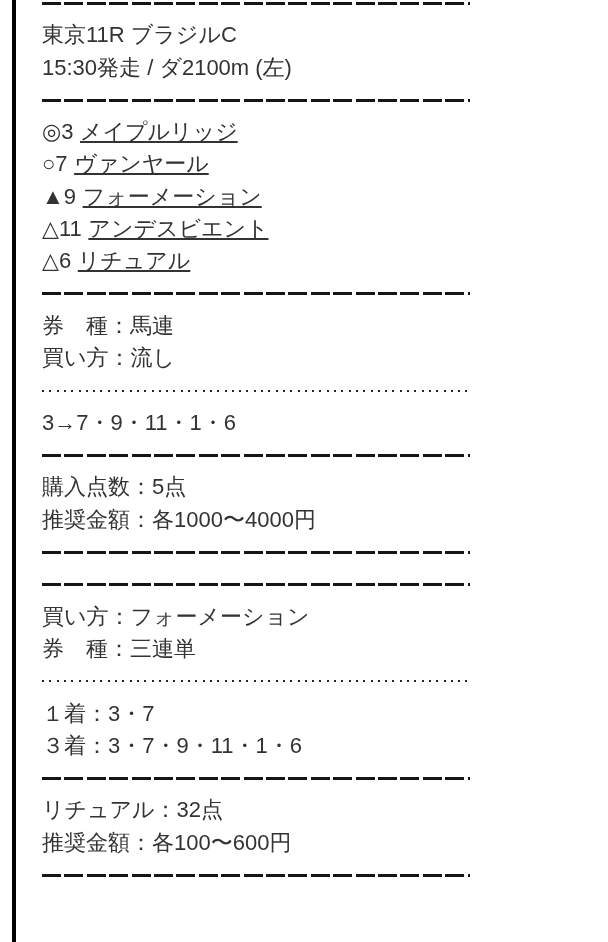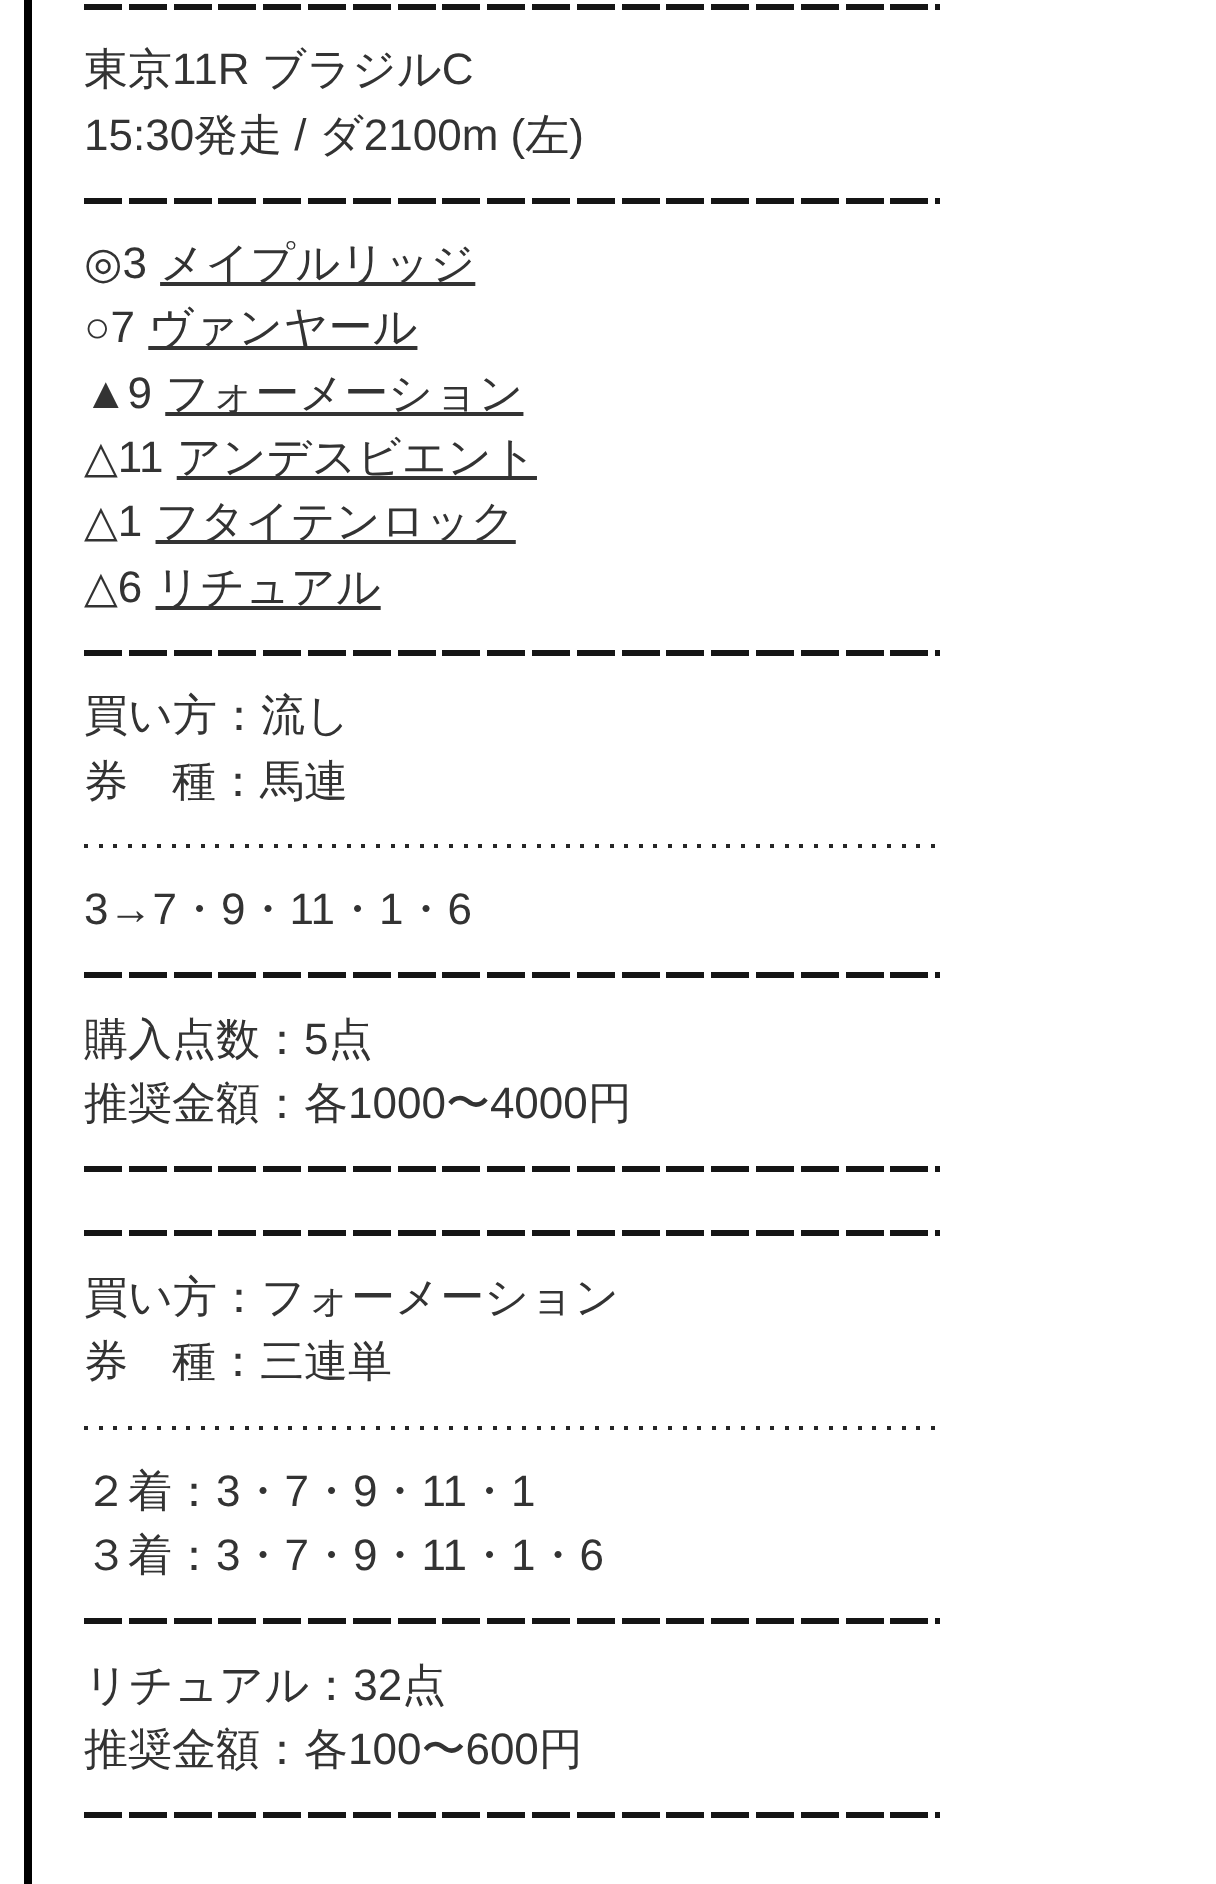--- a/index.html
+++ b/index.html
@@ -57,29 +57,28 @@
   <div class="line">15:30発走 / ダ2100m (左)</div>
 
   <div class="sep">
       <div class="bar"></div>
     </div>
 
   <div class="line"><span>◎</span><span>3</span><span class="pick-name">メイプルリッジ</span></div>
   <div class="line"><span>○</span><span>7</span><span class="pick-name">ヴァンヤール</span></div>
   <div class="line"><span>▲</span><span>9</span><span class="pick-name">フォーメーション</span></div>
   <div class="line"><span>△</span><span>11</span><span class="pick-name">アンデスビエント</span></div>
-  <div class="line"><span>△</span><span>1</span><span class="pick-name">フタイテンロック</span></div>
   <div class="line"><span>△</span><span>6</span><span class="pick-name">リチュアル</span></div>
 
   <div class="sep">
       <div class="bar"></div>
     </div>
 
+  <div class="line">券　種：馬連</div>
   <div class="line">買い方：流し</div>
-  <div class="line">券　種：馬連</div>
 
   <div class="sep dotted">
       <div class="bar"></div>
     </div>
 
   <div class="line">3→7・9・11・1・6</div>
 
   <div class="sep">
       <div class="bar"></div>
     </div>
@@ -94,21 +93,21 @@
       <div class="bar"></div>
     </div>
 
   <div class="line">買い方：フォーメーション</div>
   <div class="line">券　種：三連単</div>
 
   <div class="sep dotted">
       <div class="bar"></div>
     </div>
 
-  <div class="line">２着：3・7・9・11・1</div>
+  <div class="line">１着：3・7</div>
   <div class="line">３着：3・7・9・11・1・6</div>
 
   <div class="sep">
       <div class="bar"></div>
     </div>
 
   <div class="line">リチュアル：32点</div>
   <div class="line">推奨金額：各100〜600円</div>
 
   <div class="sep">

